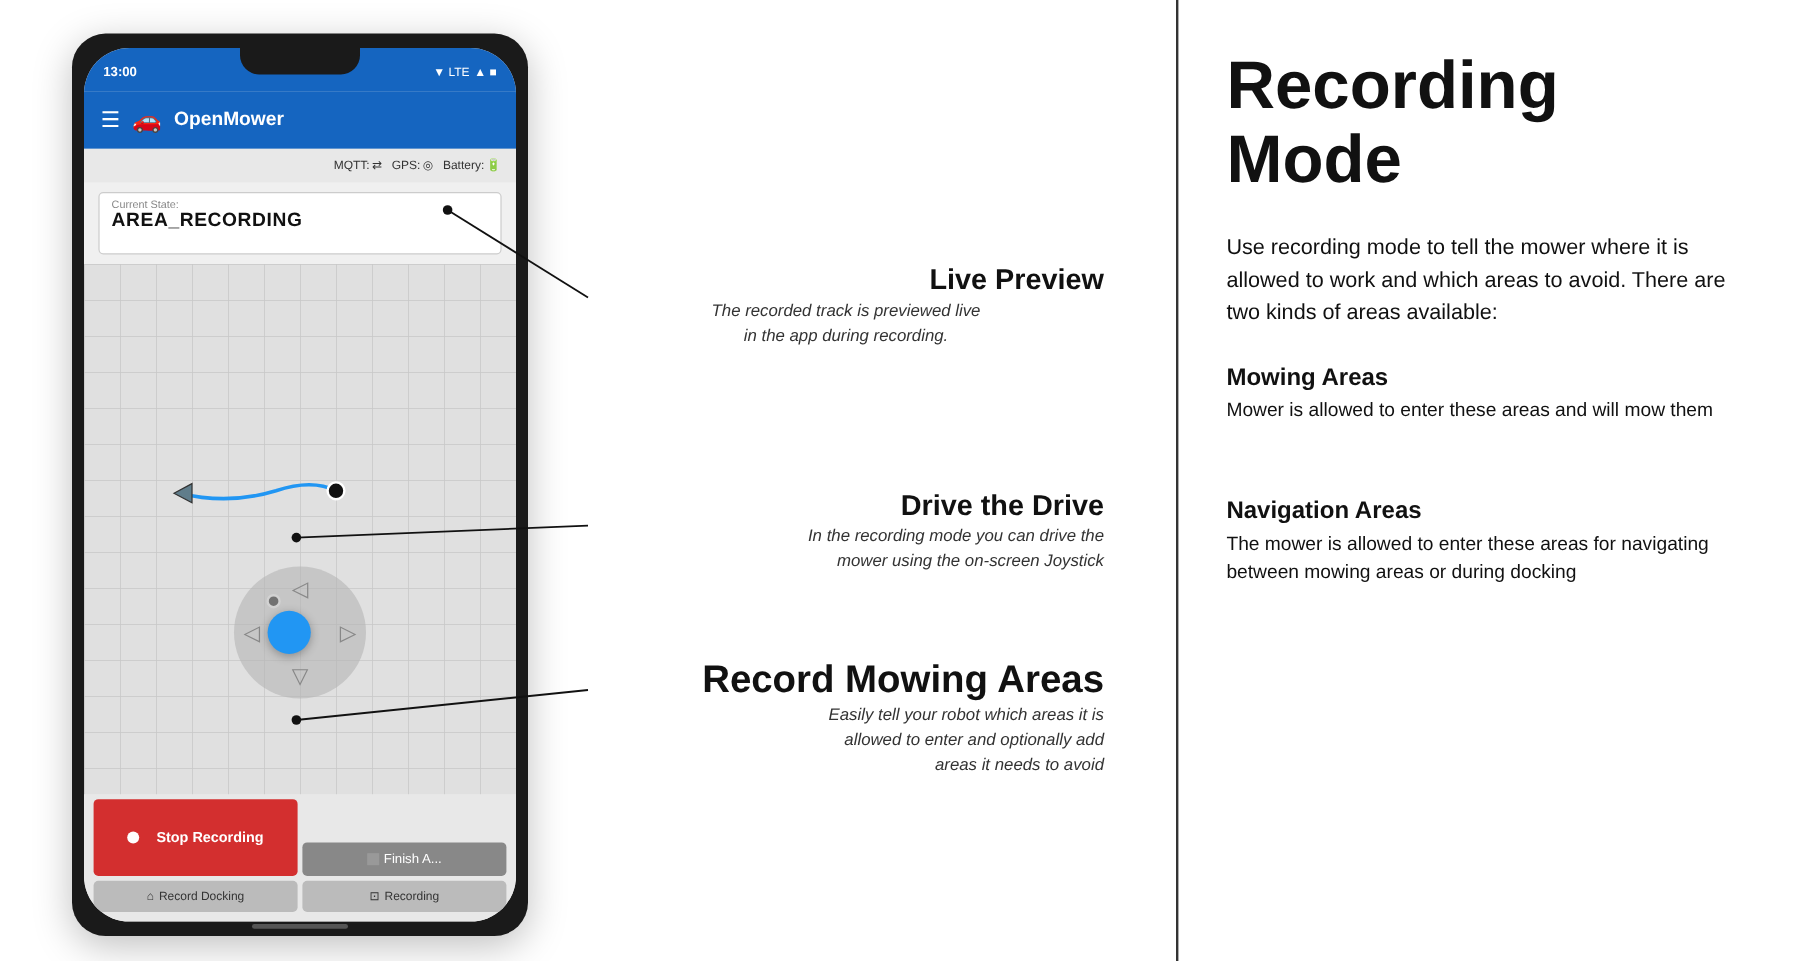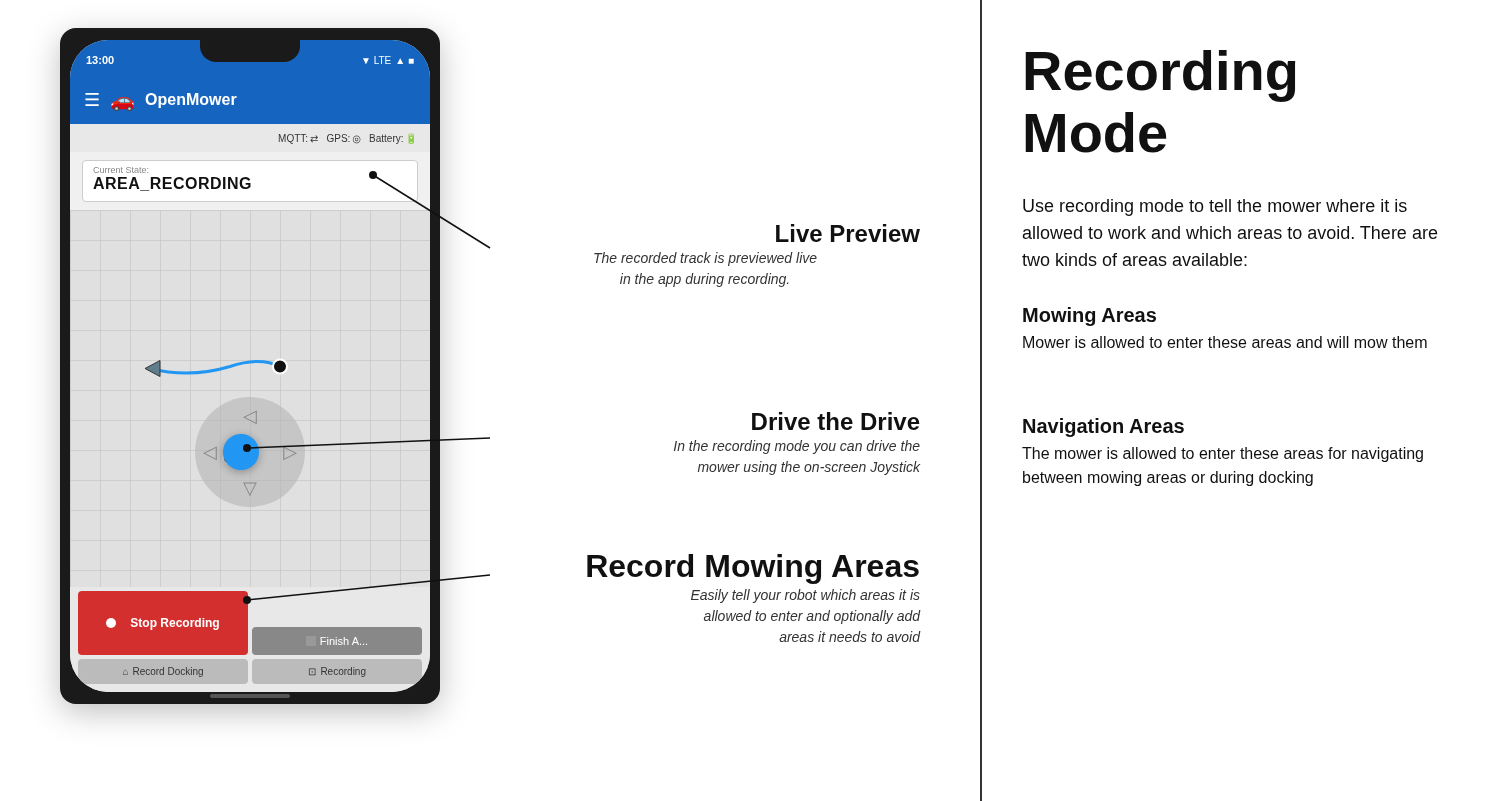--- a/index.html
+++ b/index.html
@@ -65,23 +65,23 @@
 
     
     .phone-wrapper {
       position: relative;
       width: 380px;
       height: 720px;
     }
 
     .phone-frame {
       width: 380px;
-      height: 676px;
+      height: 752px;
       background: #1a1a1a;
-      border-radius: 16px;
+      border-radius: 28px;
       position: absolute;
       top: 0;
       left: 0;
       box-shadow: 0 8px 32px rgba(0,0,0,0.25);
     }
 
     .phone-screen {
       position: absolute;
       top: 12px;
       left: 10px;
@@ -177,21 +177,21 @@
       align-items: center;
       gap: 2px;
     }
 
     
     .state-box {
       margin: 8px 12px;
       background: white;
       border: 1px solid #ccc;
       border-radius: 4px;
-      padding: 4px 10px 8px;
+      padding: 4px 10px 18px;
     }
 
     .state-label {
       font-size: 9px;
       color: #888;
     }
 
     .state-value {
       font-size: 16px;
       font-weight: bold;

